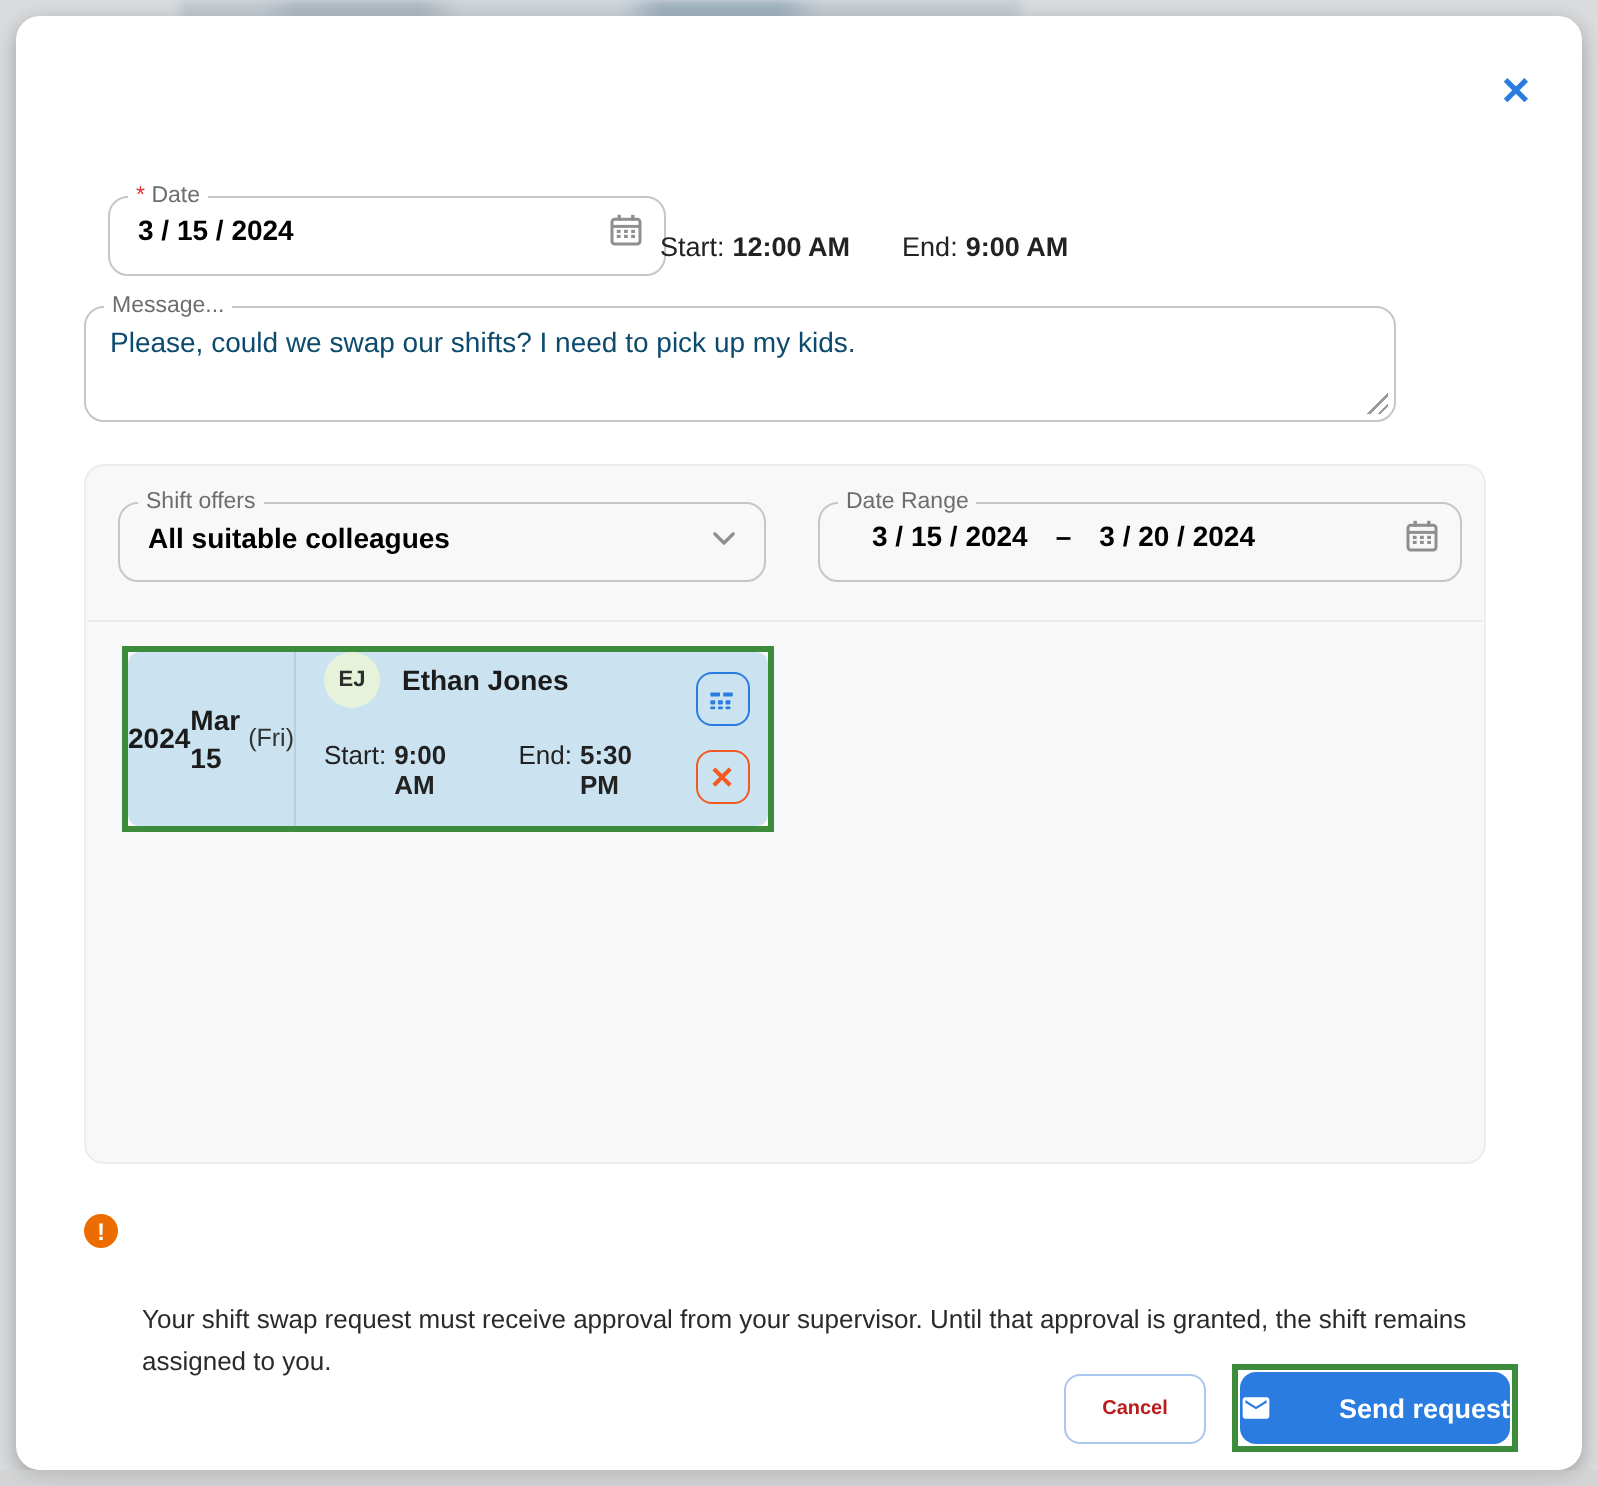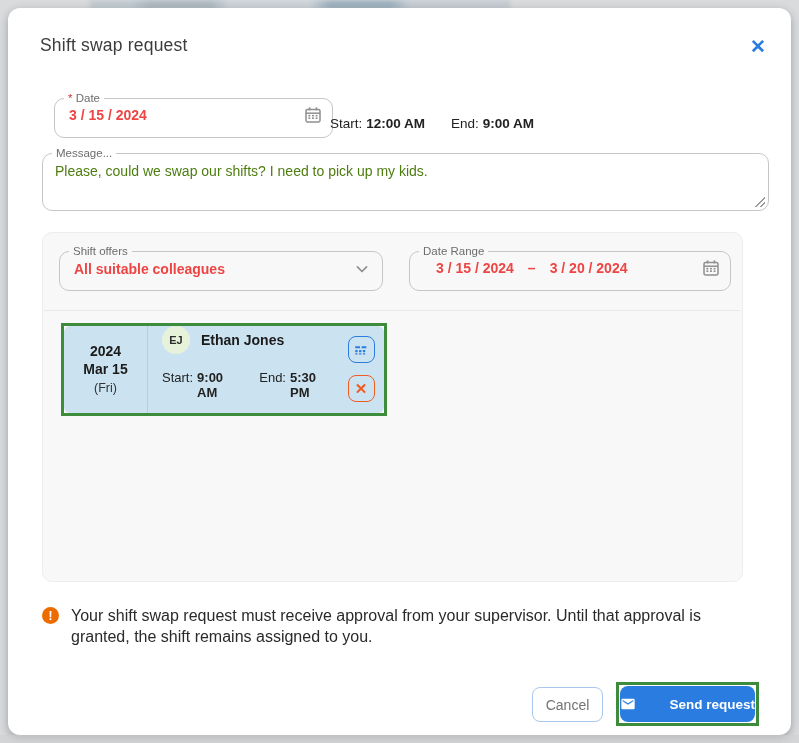--- a/index.html
+++ b/index.html
@@ -22,81 +22,80 @@
   }
   .title { position:absolute; left:32px; top:27px; font-size:17.5px; color:#3c3c3c; letter-spacing:.2px; }
   .close-btn { position:absolute; left:737px; top:26px; width:26px; height:26px; border:none; background:transparent;
     color:#2b7ce0; font-size:19px; font-weight:700; cursor:pointer; line-height:26px; text-align:center; }
 
   
   fieldset.mui-field { position:absolute; border:1px solid #c6c6c6; border-radius:10px; background:transparent; }
   fieldset.mui-field legend { margin-left:9px; padding:0 4px; font-size:11.5px; color:#6d6d6d; line-height:1; }
   .field-fill { position:absolute; left:1px; right:1px; top:7px; bottom:1px; background:#fff; border-radius:9px; z-index:-1; }
   .field-row { display:flex; align-items:center; padding:1px 10px 4px 14px; }
-  .field-value { font-weight:700; font-size:14px; color:#ef4444; }
+  .field-value { font-weight:700; font-size:14px; color:#000000; }
   .field-spacer { flex:1; }
 
   .startend { position:absolute; left:322px; top:100px; height:30px; display:flex; align-items:center;
     font-size:13.5px; color:#222; }
   .startend b { font-weight:700; margin-left:4px; }
   .gap24 { width:26px; }
 
-  .msg-text { font-size:14px; color:#4d7c0f; padding:2px 12px 0 12px; line-height:19px; }
+  .msg-text { font-size:14px; color:#0c4a6e; padding:2px 12px 0 12px; line-height:19px; }
   .resize-handle { position:absolute; right:3px; bottom:3px; width:12px; height:12px;
     background: repeating-linear-gradient(315deg, transparent 0 2.5px, #9a9a9a 2.5px 3.8px);
     clip-path: polygon(100% 0, 100% 100%, 0 100%); cursor: nwse-resize; }
 
   .panel { position:absolute; left:34px; top:224px; width:701px; height:350px;
     background:#f8f8f8; border:1px solid #ededed; border-radius:10px; }
   .panel-divider { position:absolute; left:1px; right:1px; top:77px; height:1px; background:#e9e9e9; }
 
   .chevron-icon, .cal-icon { flex:none; display:flex; align-items:center; }
 
   
   .annot-box { position:absolute; border:3px solid #3c8c3c; }
   .card { position:absolute; inset:0; background:#cbe3f0; border-radius:6px; display:flex; align-items:stretch; }
-  .card-datecol { width:84px; display:flex; flex-direction:column; align-items:center; justify-content:center;
+  .card-datecol { width:84px; display:flex; align-items:center; justify-content:center;
     border-right:1px solid #b6cedd; line-height:18.5px; }
   .card-year, .card-date { font-weight:700; font-size:14px; color:#1b1b1b; }
   .card-weekday { font-size:12.5px; color:#333; }
   .card-main { flex:1; display:flex; flex-direction:column; justify-content:space-between; padding:0 4px 13px 14px; }
   .card-row1 { display:flex; align-items:center; }
   .avatar { width:28px; height:28px; border-radius:50%; background:#e6f3da; color:#2d2d2d;
     font-size:11px; font-weight:700; display:flex; align-items:center; justify-content:center; }
   .card-name { font-weight:700; font-size:14px; color:#1b1b1b; margin-left:11px; }
   .card-row2 { display:flex; font-size:13px; color:#222; }
   .card-row2 b { font-weight:700; margin-left:4px; }
   .gap18 { width:20px; }
   .card-btncol { width:46px; display:flex; flex-direction:column; align-items:center; justify-content:space-between; padding:10px 0 11px; }
   .icon-btn { width:27px; height:27px; border-radius:8px; background:transparent; display:flex;
     align-items:center; justify-content:center; cursor:pointer; }
   .icon-btn.blue { border:1.5px solid #2b7ce0; }
   .icon-btn.orange { border:1.5px solid #f15b22; color:#f15b22; font-size:15px; font-weight:700; }
 
   .warning { position:absolute; left:34px; top:597px; width:702px; display:flex; align-items:flex-start; }
   .warn-icon { flex:none; width:17px; height:17px; border-radius:50%; background:#ed6c02; color:#fff;
     font-size:12px; font-weight:700; display:flex; align-items:center; justify-content:center; margin-top:2px; }
-  .warn-text { margin-left:12px; font-size:16px; font-weight:500; line-height:21px; color:#2a2a2a; }
+  .warn-text { margin-left:12px; font-size:13px; font-weight:500; line-height:21px; color:#2a2a2a;margin-top:44px; }
 
   .cancel-btn { position:absolute; left:524px; top:679px; width:71px; height:35px; background:#fff;
-    border:1px solid #a9c7ef; border-radius:8px; font-family:inherit; font-size:14px; font-weight:400; color:#737373; cursor:pointer; }
+    border:1px solid #a9c7ef; border-radius:8px; font-family:inherit; font-size:10px; font-weight:700; color:#b91c1c; cursor:pointer; }
   .send-annot { position:absolute; left:608px; top:674px; width:143px; height:44px; border:3px solid #3c8c3c; padding:1px; }
   .send-btn { width:100%; height:100%; background:#2b7ce0; border:none; border-radius:8px; color:#fff;
     font-family:inherit; font-size:13.5px; font-weight:700; display:flex; align-items:center; justify-content:space-between; gap:7px; cursor:pointer; }
 
   .bottom-strip { position:absolute; left:0; bottom:0; width:799px; height:8px; background:#cfcfcf; opacity:.55; }
 </style>
 </head>
 <body>
 
 <div class="bg-blur"></div>
 
 <div class="modal">
 
-  <div class="title">Shift swap request</div>
   <button class="close-btn">✕</button>
 
   <fieldset class="mui-field" style="left:46px; top:85px; width:279px; height:45px;">
     <legend><span style="color:#d93232;">*</span>&nbsp;<span>Date</span></legend>
     <div class="field-row">
       <span class="field-value">3 / 15 / 2024</span>
       <span class="field-spacer"></span>
       <span class="cal-icon">
         <svg width="18" height="18" viewBox="0 0 18 18">
           <rect x="2" y="3.6" width="14" height="12.4" rx="1.4" fill="none" stroke="#8f8f8f" stroke-width="1.5"></rect>
@@ -117,21 +116,21 @@
   </fieldset>
 
   <div class="startend">
     <span>Start:</span>
     <b>12:00 AM</b>
     <span class="gap24"></span>
     <span>End:</span>
     <b>9:00 AM</b>
   </div>
 
-  <fieldset class="mui-field" style="left:34px; top:140px; width:727px; height:63px;">
+  <fieldset class="mui-field" style="left:34px; top:140px; width:656px; height:63px;">
     <legend>Message...</legend>
     <div class="msg-text">Please, could we swap our shifts? I need to pick up my kids.</div>
     <div class="resize-handle"></div>
   </fieldset>
 
   <div class="panel">
 
     <fieldset class="mui-field" style="left:16px; top:13px; width:324px; height:45px;">
       <legend>Shift offers</legend>
       <div class="field-fill"></div>

